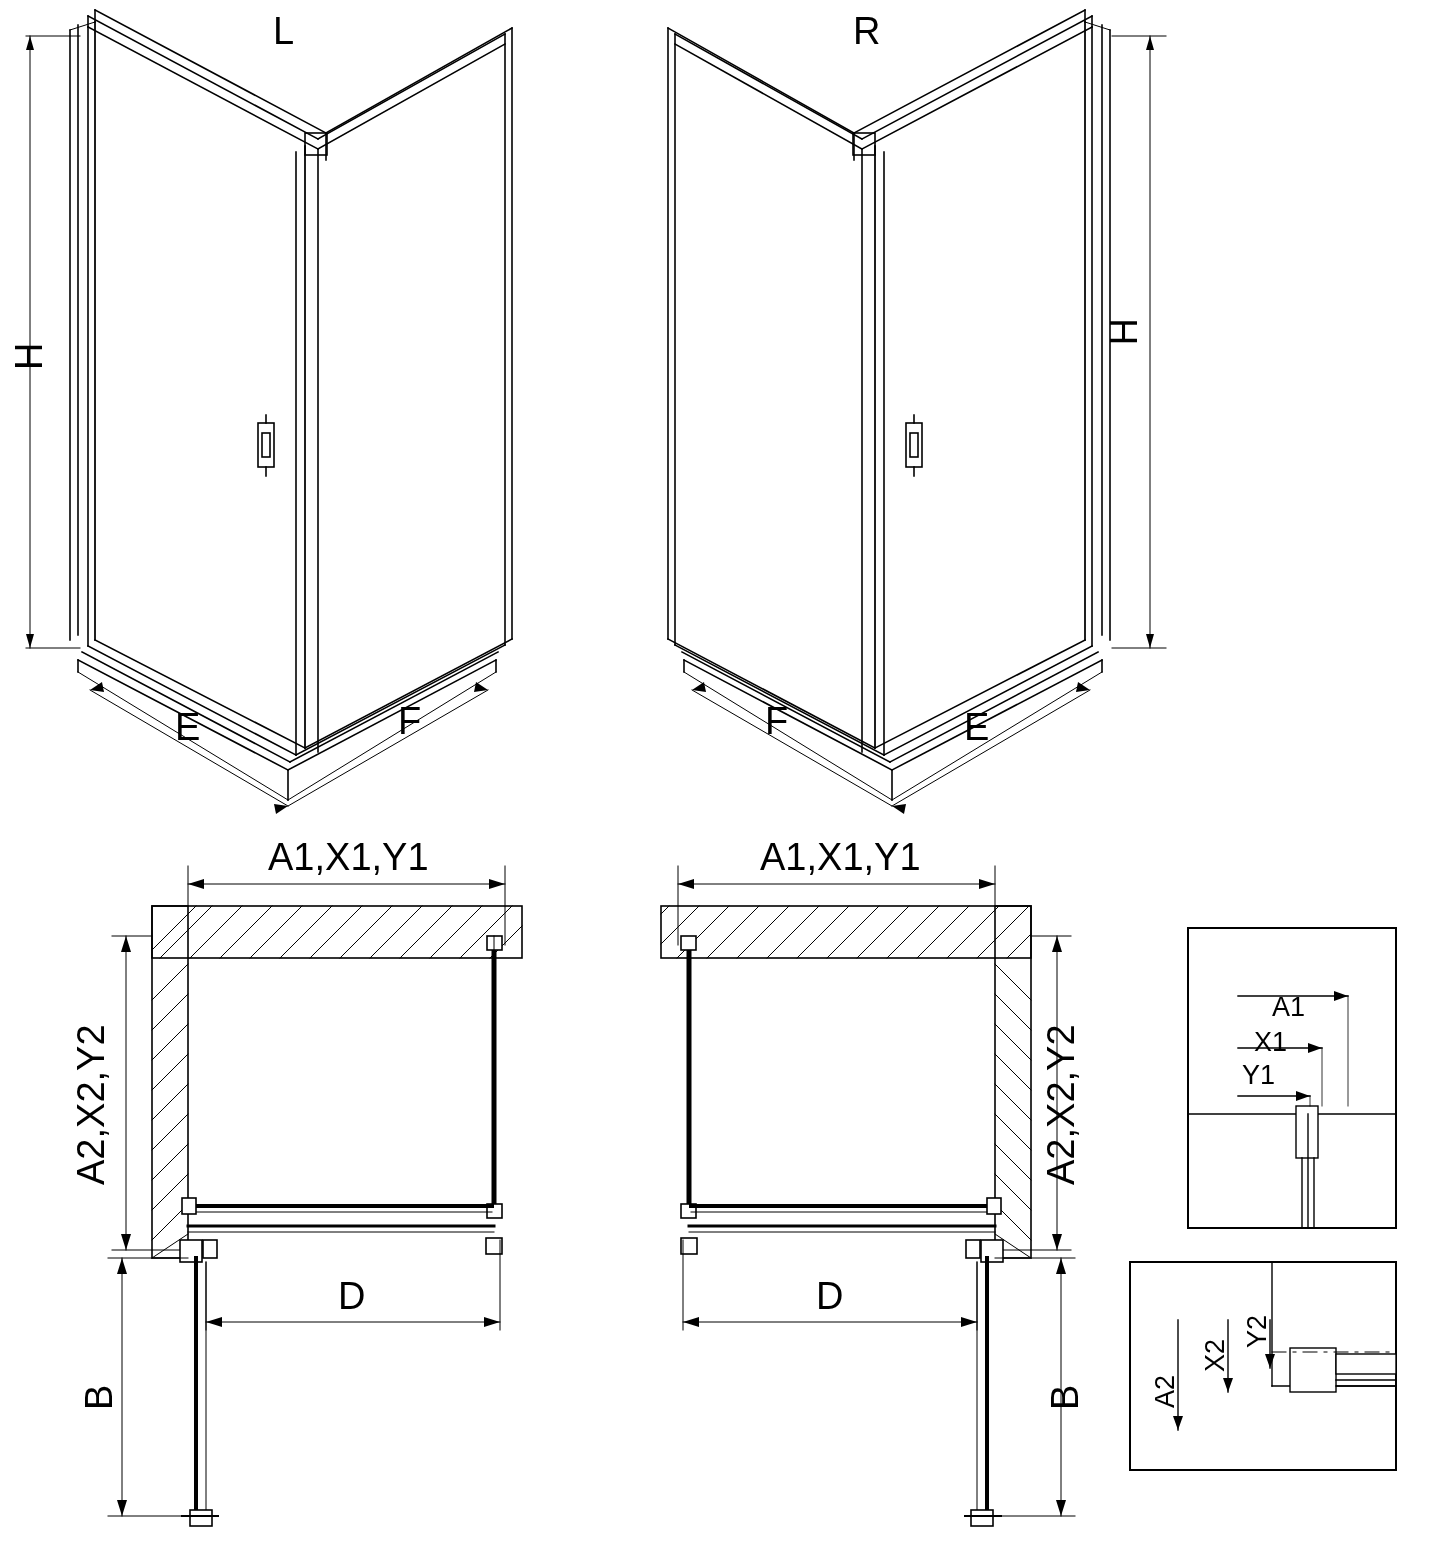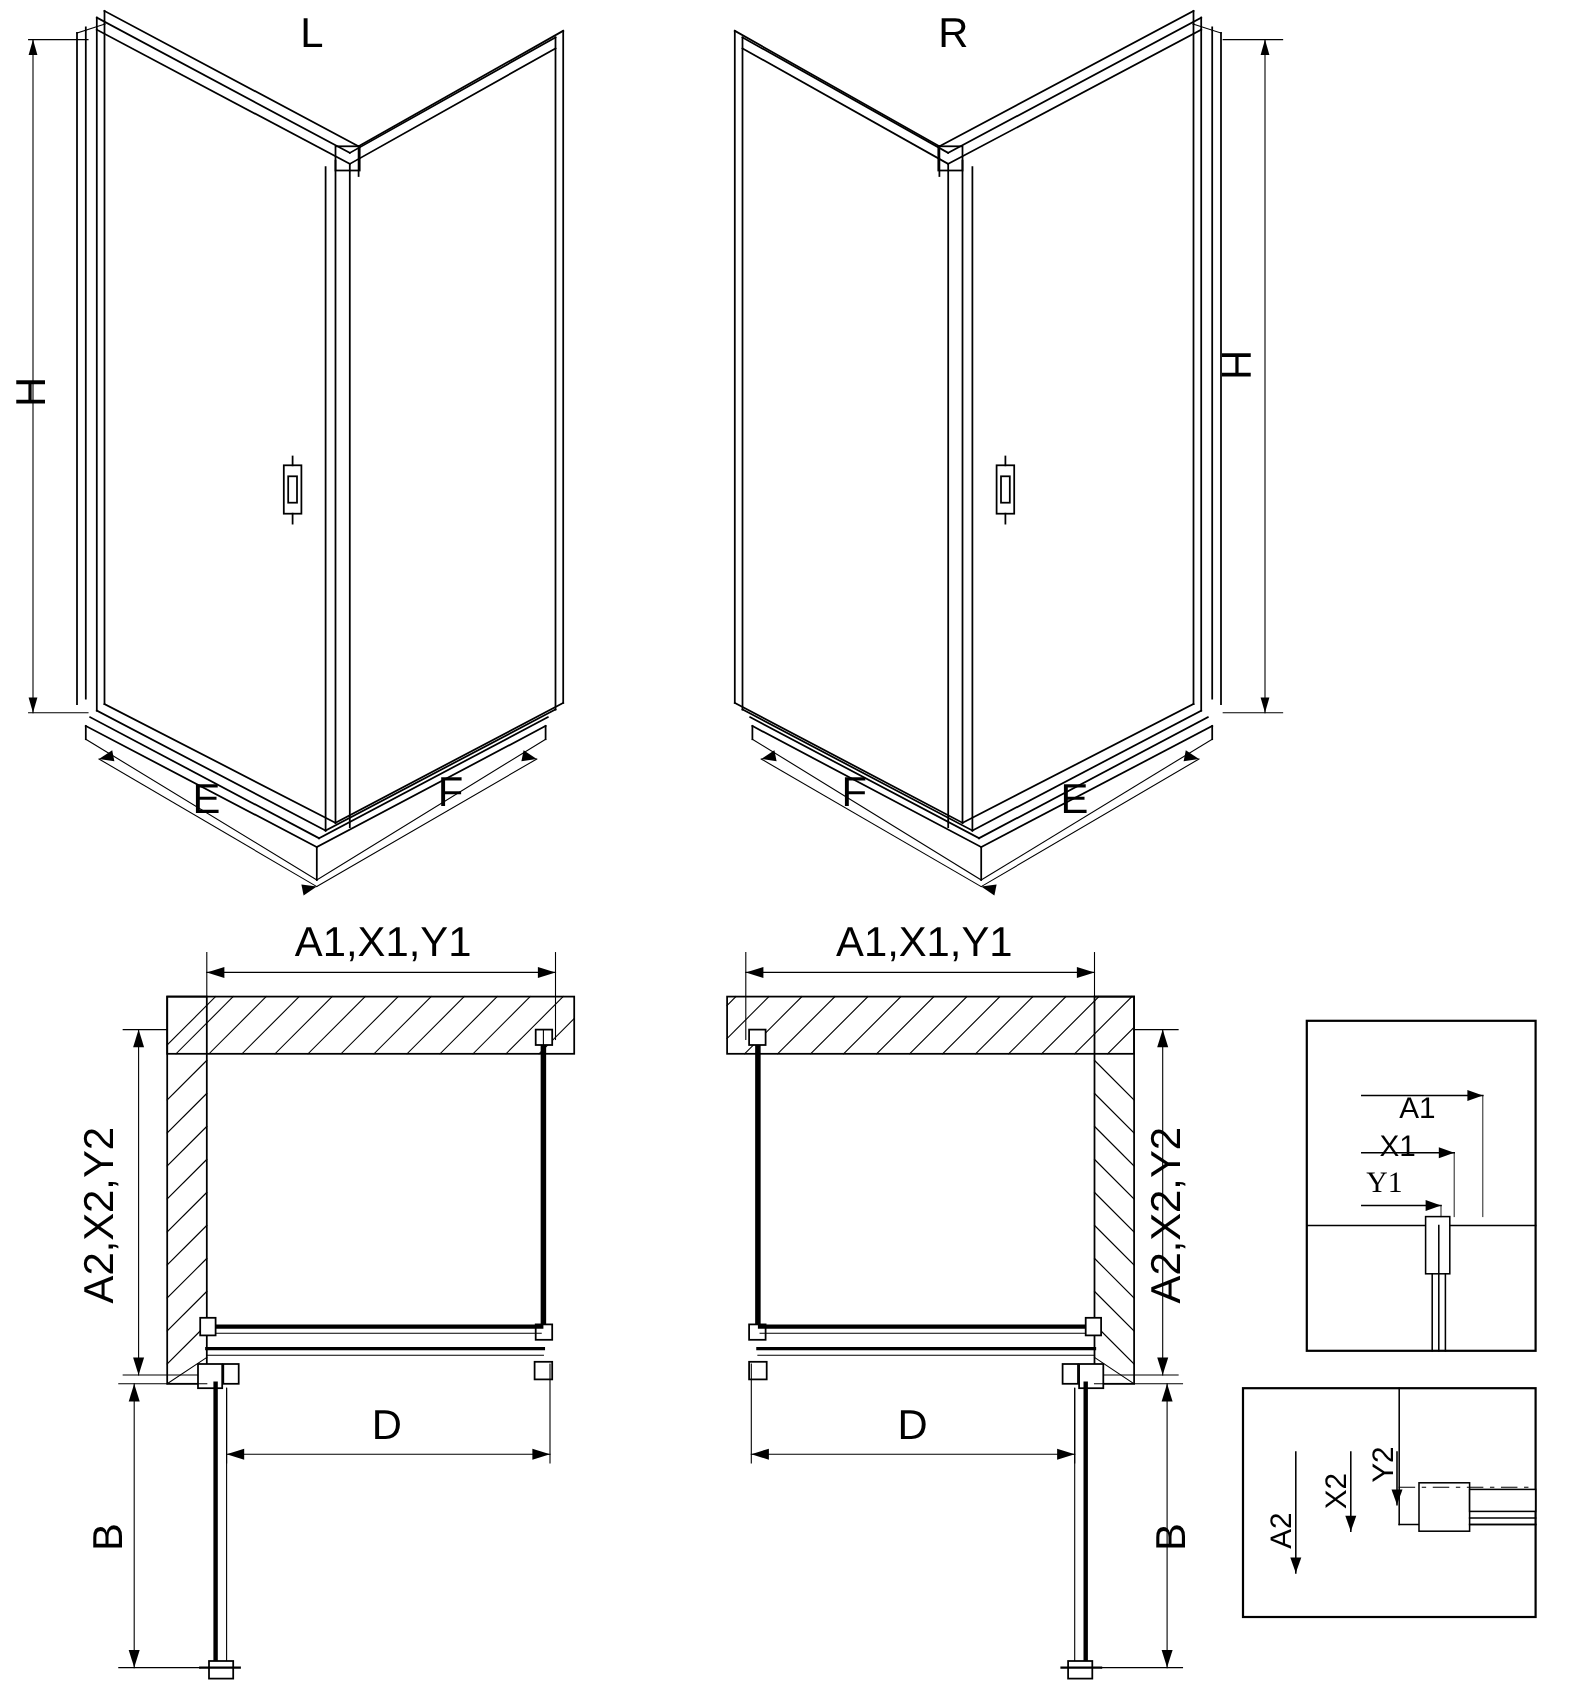--- a/index.html
+++ b/index.html
@@ -378,19 +378,19 @@
 <div class="lbl big rot90" style="left:1042px;top:1185px;">A2,X2,Y2</div>
 
 <div class="lbl big" style="left:338px;top:1277px;">D</div>
 <div class="lbl big" style="left:816px;top:1277px;">D</div>
 
 <div class="lbl big rot90" style="left:80px;top:1410px;">B</div>
 <div class="lbl big rot90" style="left:1046px;top:1410px;">B</div>
 
 <div class="lbl med" style="left:1272px;top:962px;margin-top:32px;">A1</div>
 <div class="lbl med" style="left:1254px;top:1014px;margin-top:15px;">X1</div>
-<div class="lbl med" style="left:1242px;top:1062px;font-family:Liberation Serif, serif;">Y1</div>
+<div class="lbl med" style="left:1242px;top:1062px;">Y1</div>
 
 <div class="lbl med rot90" style="left:1152px;top:1408px;">A2</div>
 <div class="lbl med rot90" style="left:1202px;top:1372px;">X2</div>
 <div class="lbl med rot90" style="left:1244px;top:1348px;">Y2</div>
 
 </div>
 
 </body></html>

